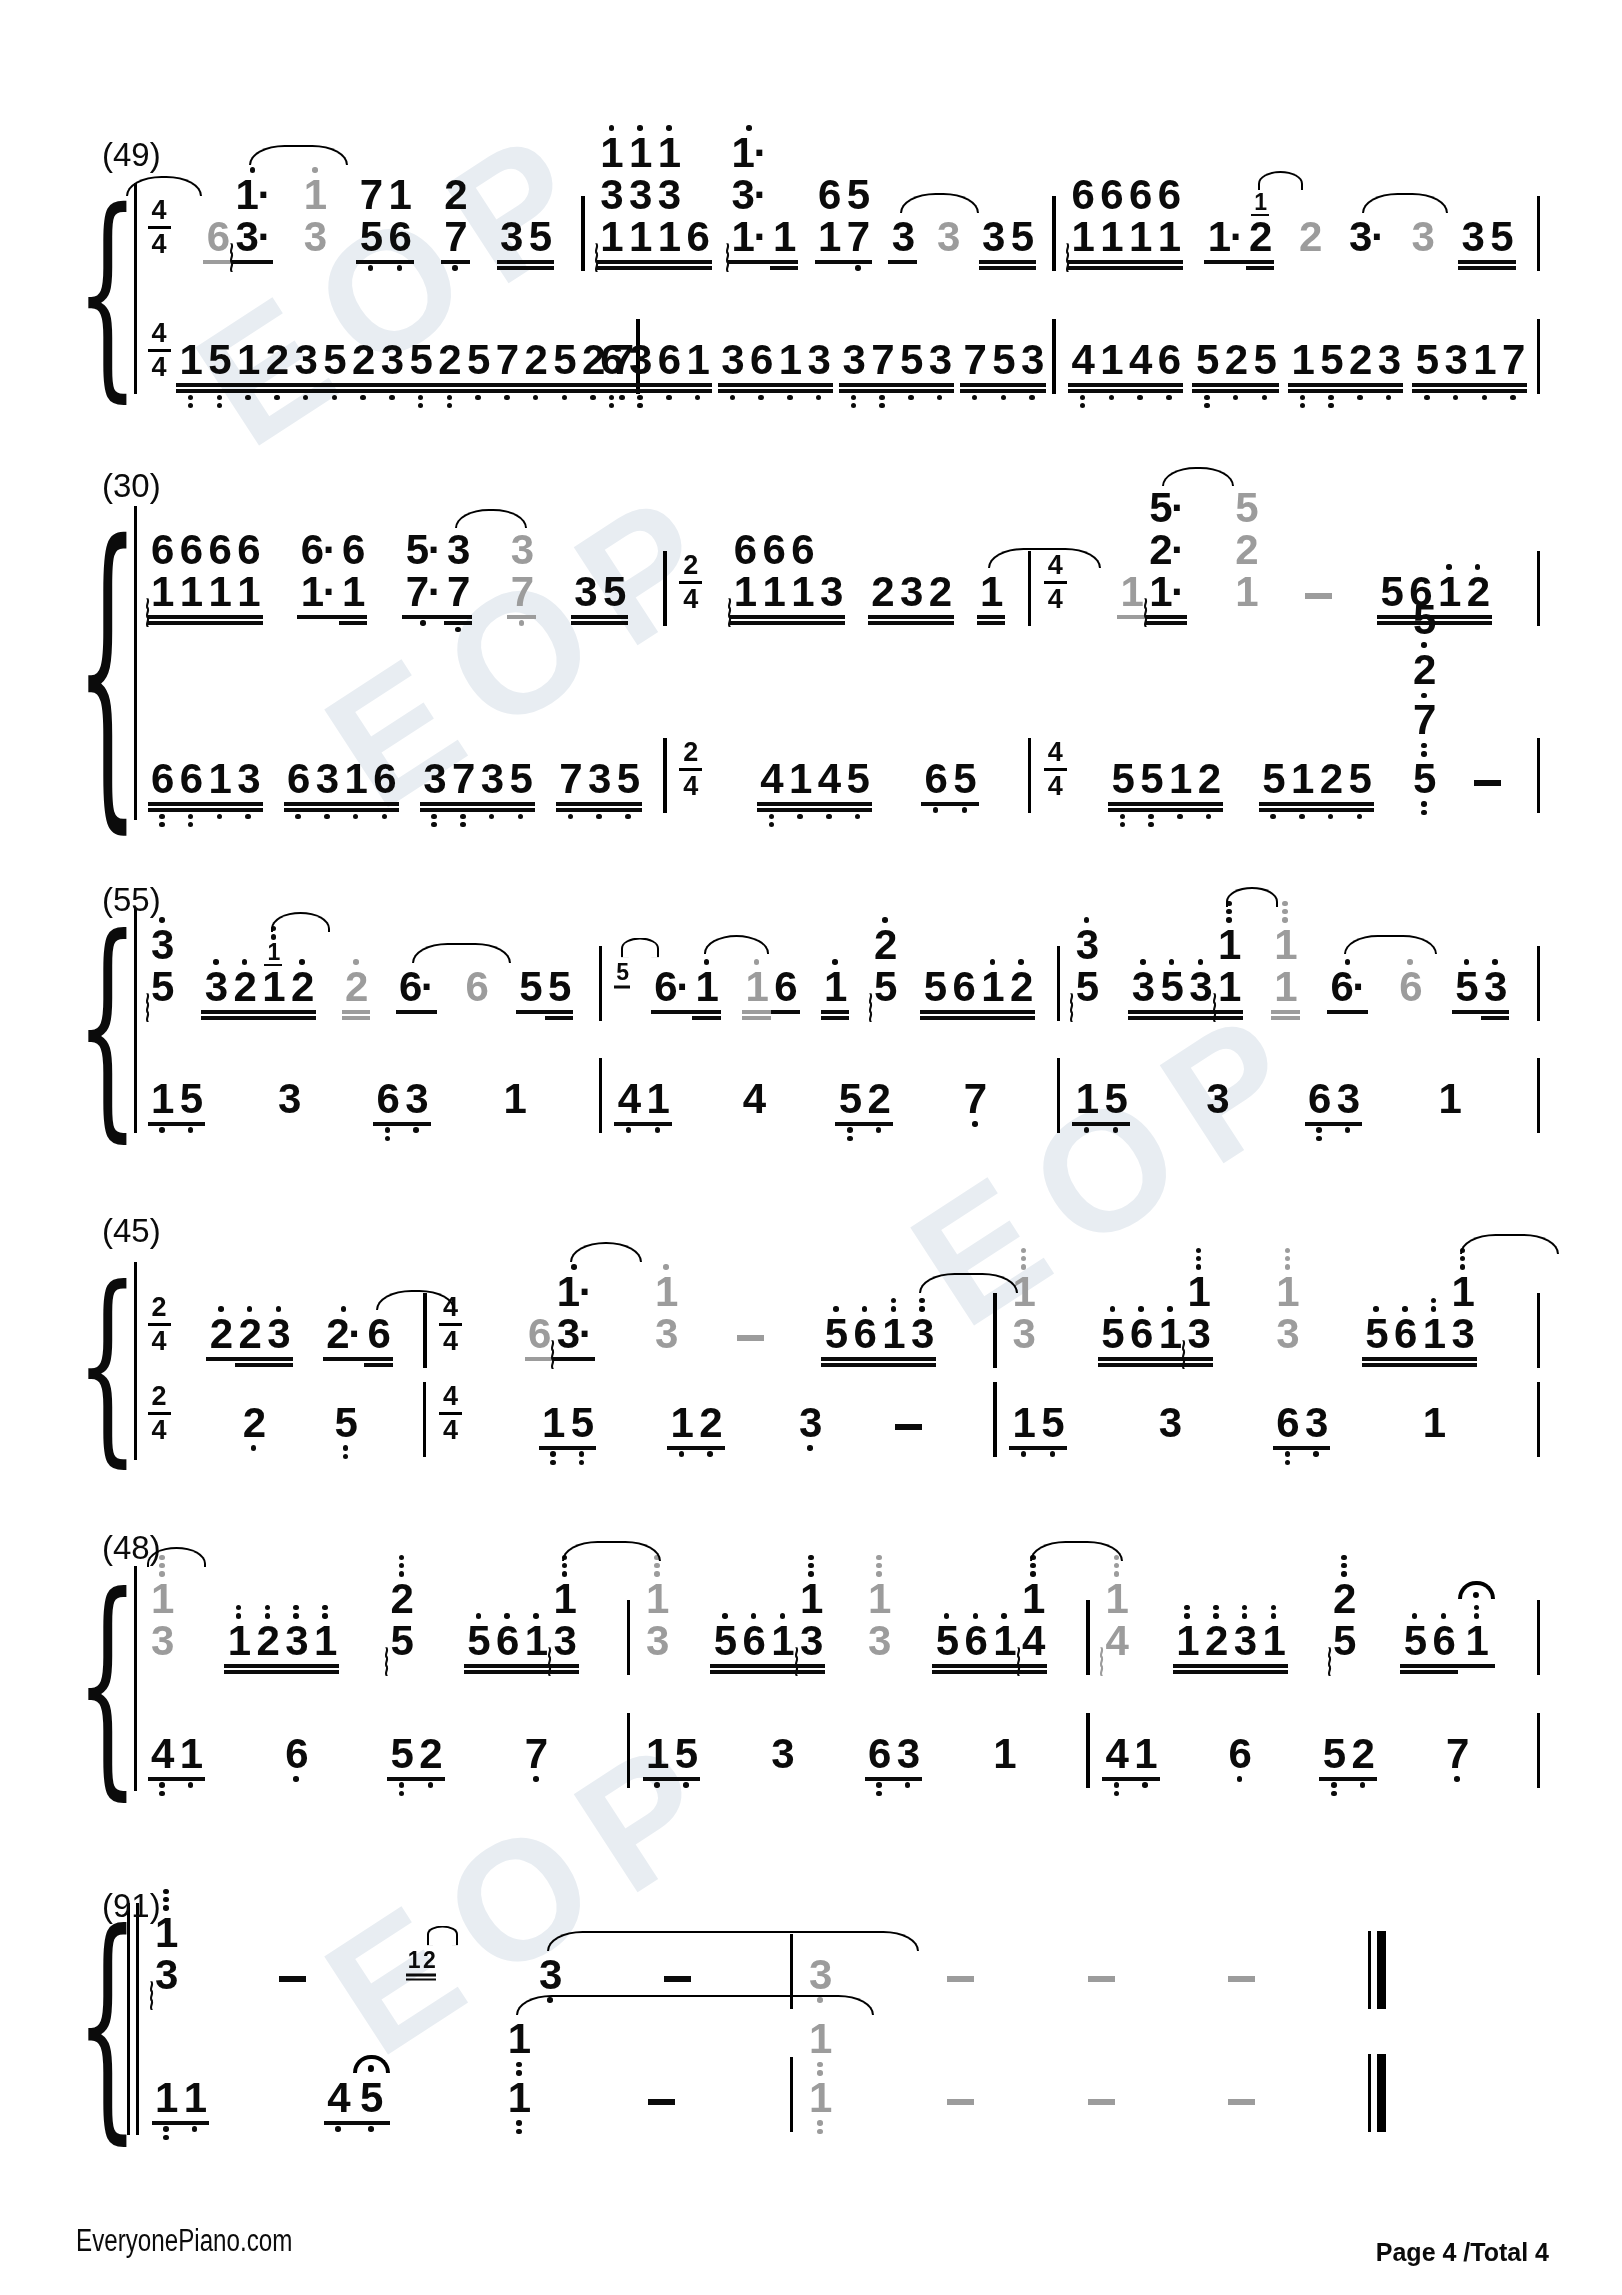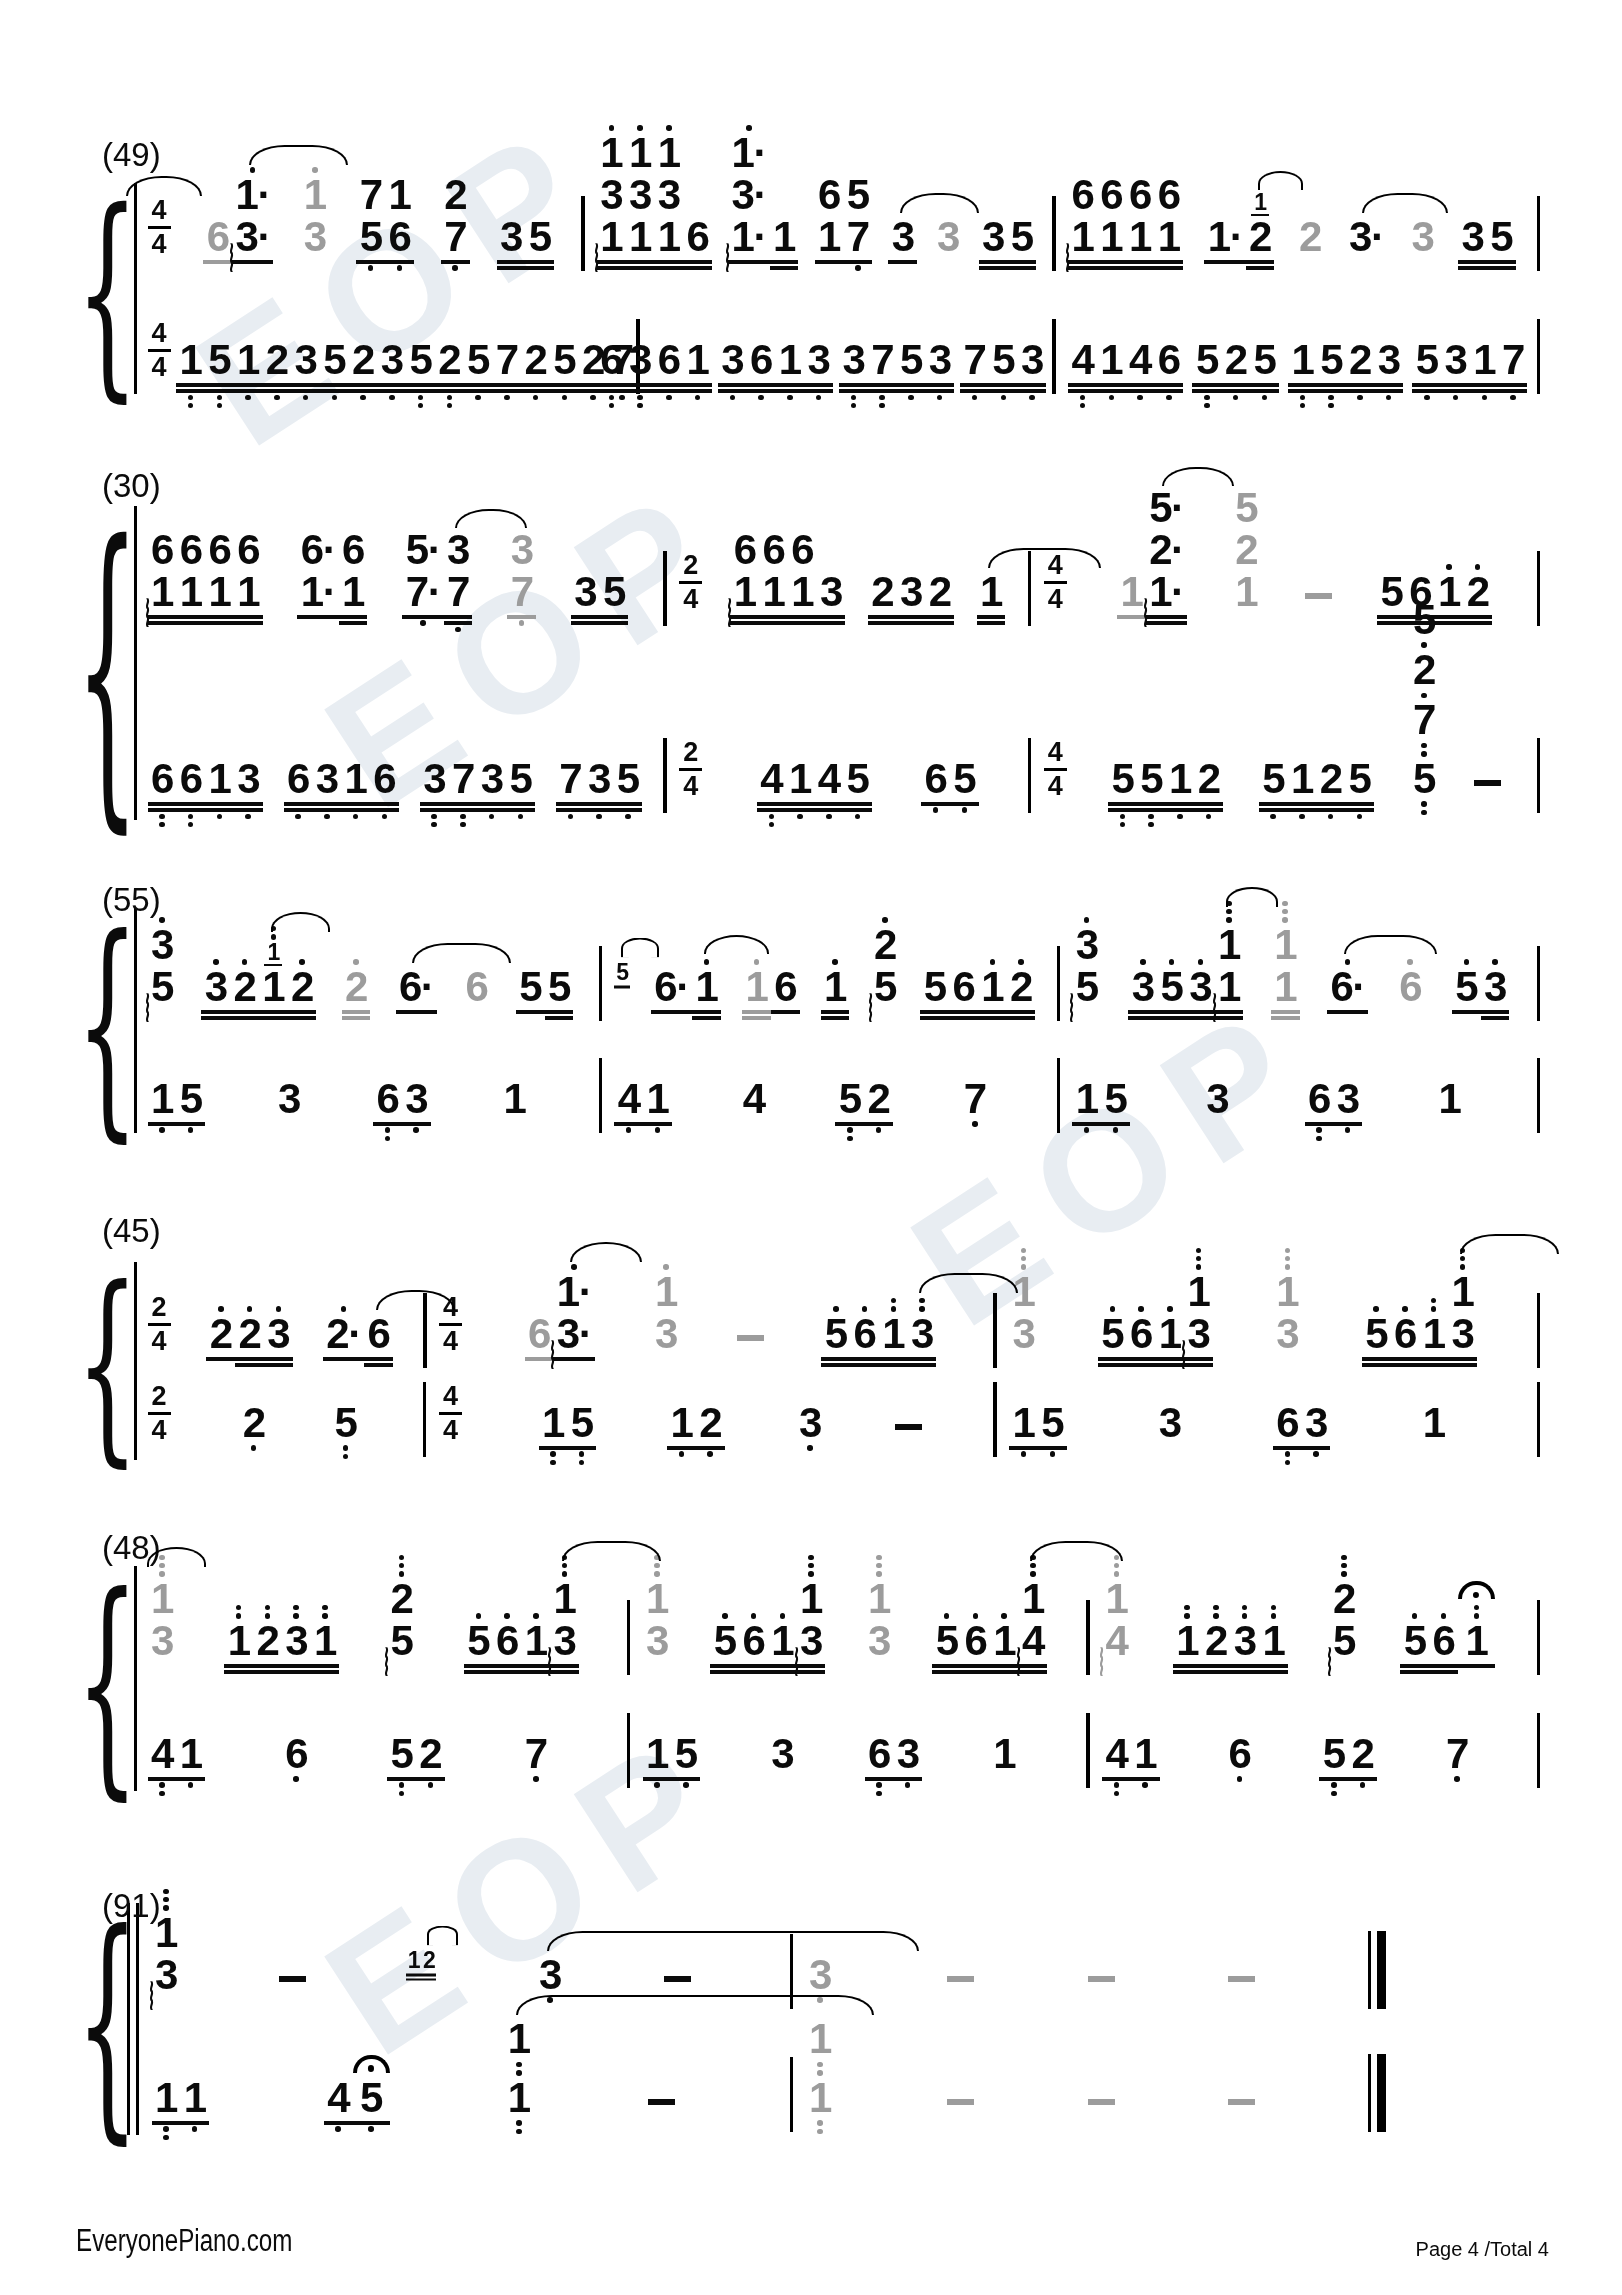--- a/index.html
+++ b/index.html
@@ -44,21 +44,21 @@
        border-radius:48px 48px 0 0/27px 27px 0 0;height:17.7px;z-index:4;}
   .arp{position:absolute;left:-22px;bottom:20.4px;transform:rotate(90deg);
        transform-origin:center;font-size:20.4px;font-weight:bold;letter-spacing:-2.7px;
        width:44px;text-align:center;line-height:1;}
   .ferm{width:29px;height:14.3px;border:4.1px solid #000;border-bottom:none;
         border-radius:19px 19px 0 0;position:relative;margin-bottom:4.1px;}
   .ferm:after{content:"";position:absolute;left:50%;bottom:1.4px;transform:translateX(-50%);
         width:6.1px;height:6.1px;border-radius:50%;background:#000;}
   .footer-left{position:absolute;left:76px;top:2223px;font-size:31px;
         transform:scaleX(0.78);transform-origin:left center;}
-  .footer-right{position:absolute;right:74px;top:2238px;font-size:20px;font-weight:normal;}
+  .footer-right{position:absolute;right:74px;top:2238px;font-size:25px;font-weight:bold;}
 </style>
 </head>
 <body>
 
 <div class="page">
   <div id="wm-layer">
       <div class="wm" style="left: 164px; top: 320px;">EOP</div>
       <div class="wm" style="left: 293px; top: 682px;">EOP</div>
       <div class="wm" style="left: 879px; top: 1200px;">EOP</div>
       <div class="wm" style="left: 293px; top: 1929px;">EOP</div>

